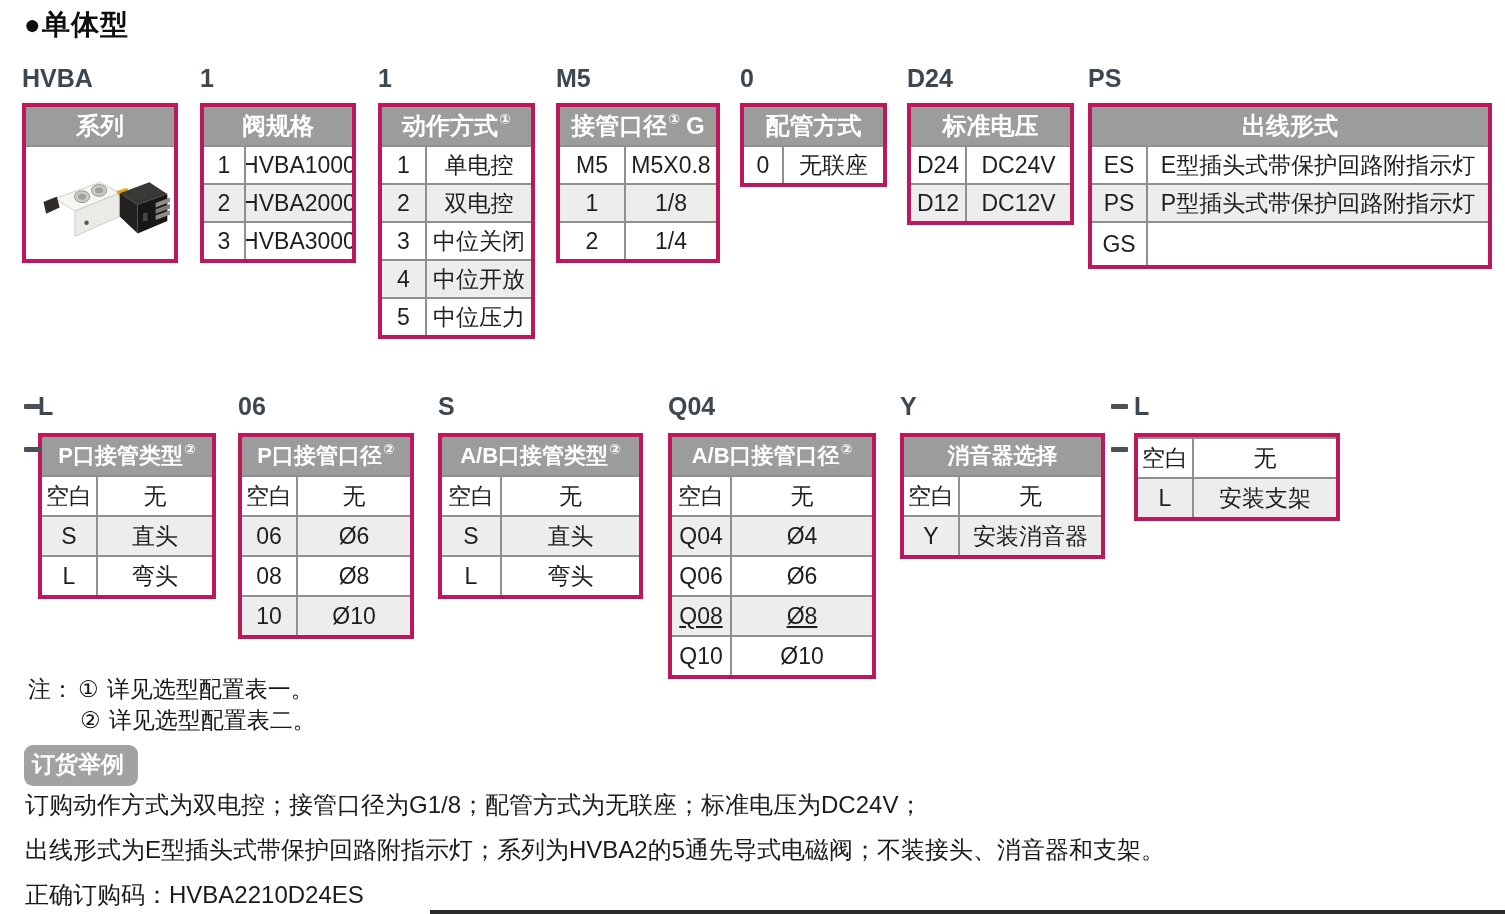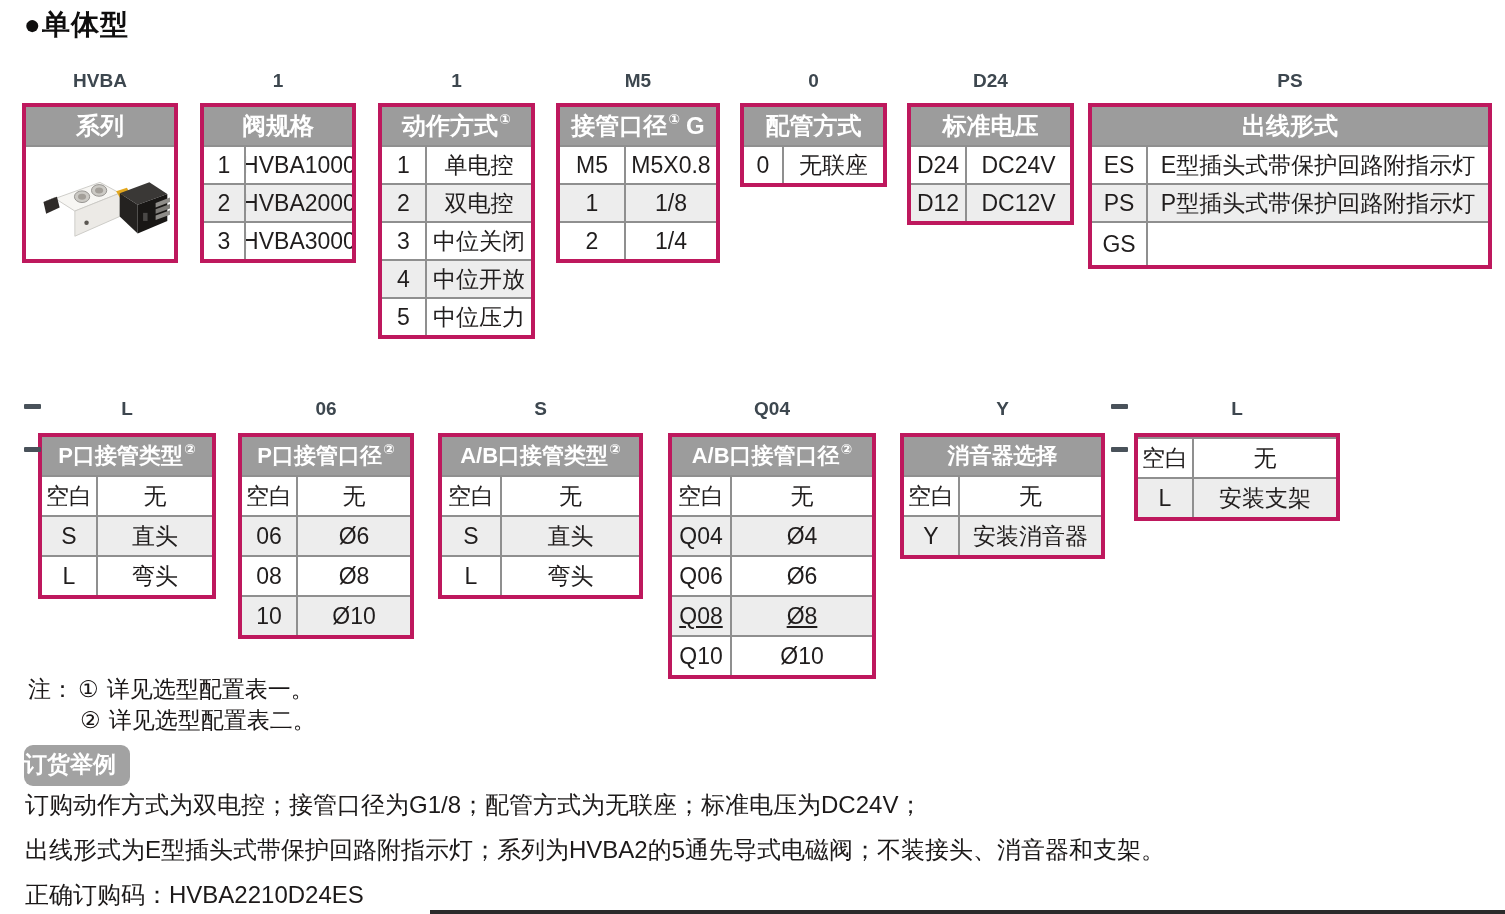--- a/index.html
+++ b/index.html
@@ -7,22 +7,22 @@
     position:relative;width:1505px;height:914px;background:#ffffff;overflow:hidden;
     font-family:"Liberation Sans","DejaVu Sans",sans-serif;color:#201d1d;
   }
   .title{
     position:absolute;left:24px;top:6px;margin:0;
     font-size:28px;font-weight:bold;color:#0f0e0e;letter-spacing:1px;
   }
   
   .tgroup{position:absolute;}
   .code-label{
-    position:absolute;left:0;width:100%;text-align:center;
-    font-size:19px;font-weight:bold;color:#3d474f;margin-top:6px;
+    position:absolute;left:0;width:100%;
+    font-size:25px;font-weight:bold;color:#3d474f;
   }
   .ctable{
     position:absolute;left:0;width:100%;
     border:4px solid #be185d;box-sizing:border-box;background:#ffffff;
   }
   .thead{
     background:#9c9c9c;color:#ffffff;font-weight:bold;font-size:24px;
     display:flex;align-items:center;justify-content:center;
     box-sizing:border-box;white-space:nowrap;
   }
@@ -46,21 +46,21 @@
   
   .notes{position:absolute;left:28px;top:674px;font-size:23px;color:#191616;}
   .note-row{display:flex;align-items:baseline;line-height:31px;}
   .note-row .note-prefix{margin-right:4px;}
   .note-row.indent{margin-left:52px;}
   .note-marker{margin-right:8px;}
   
   .badge{
     position:absolute;left:24px;top:745px;
     background:#a2a2a2;color:#ffffff;font-size:23px;font-weight:bold;
-    padding:4px 14px 6px 0;border-radius:9px;
+    padding:4px 14px 6px 8px;border-radius:9px;
   }
   .para{position:absolute;left:25px;margin:0;font-size:24px;color:#1c1919;white-space:nowrap;}
   .para1{top:789px;}
   .para2{top:834px;}
   .para3{top:879px;}
   .bottom-rule{position:absolute;left:430px;right:0;bottom:0;height:4px;background:#2b2b2b;}
 </style>
 </head>
 <body>
 

